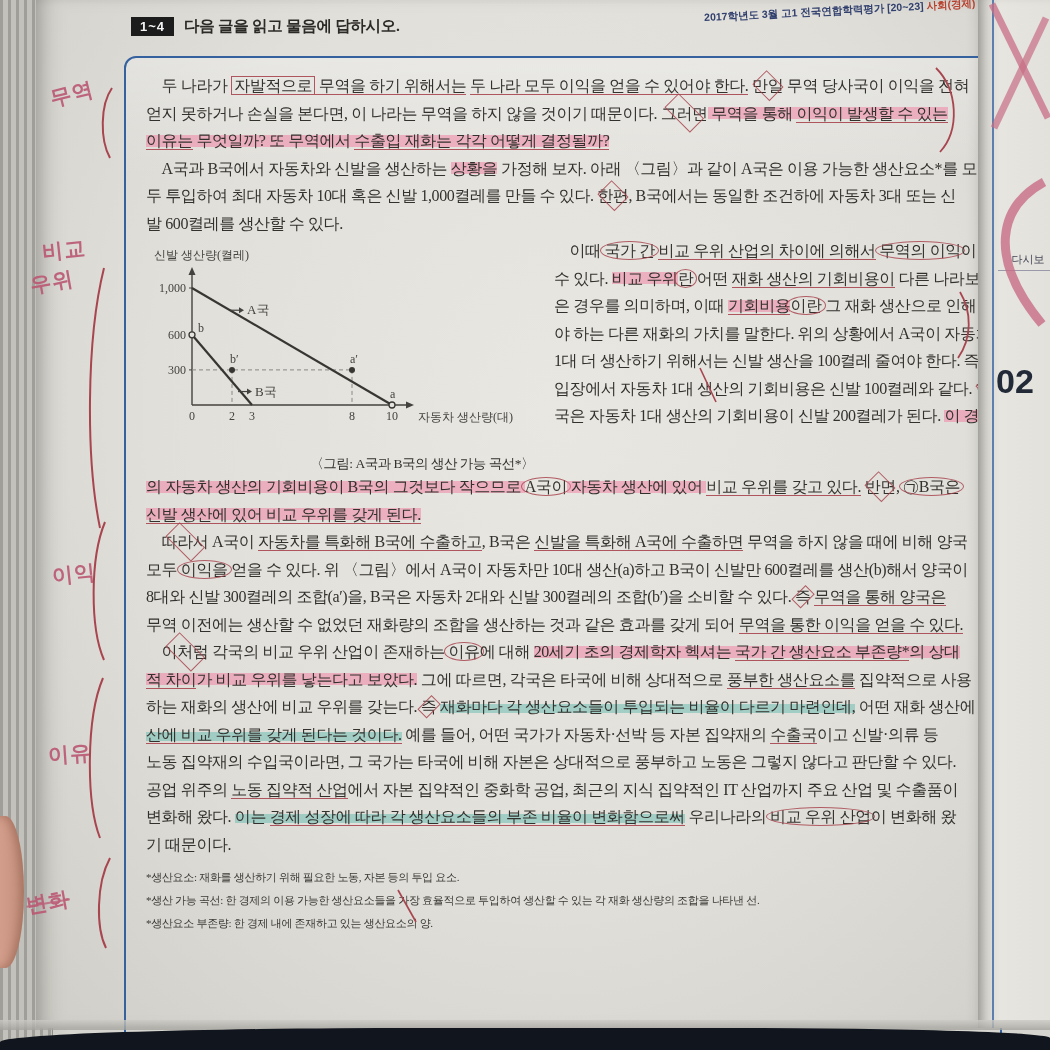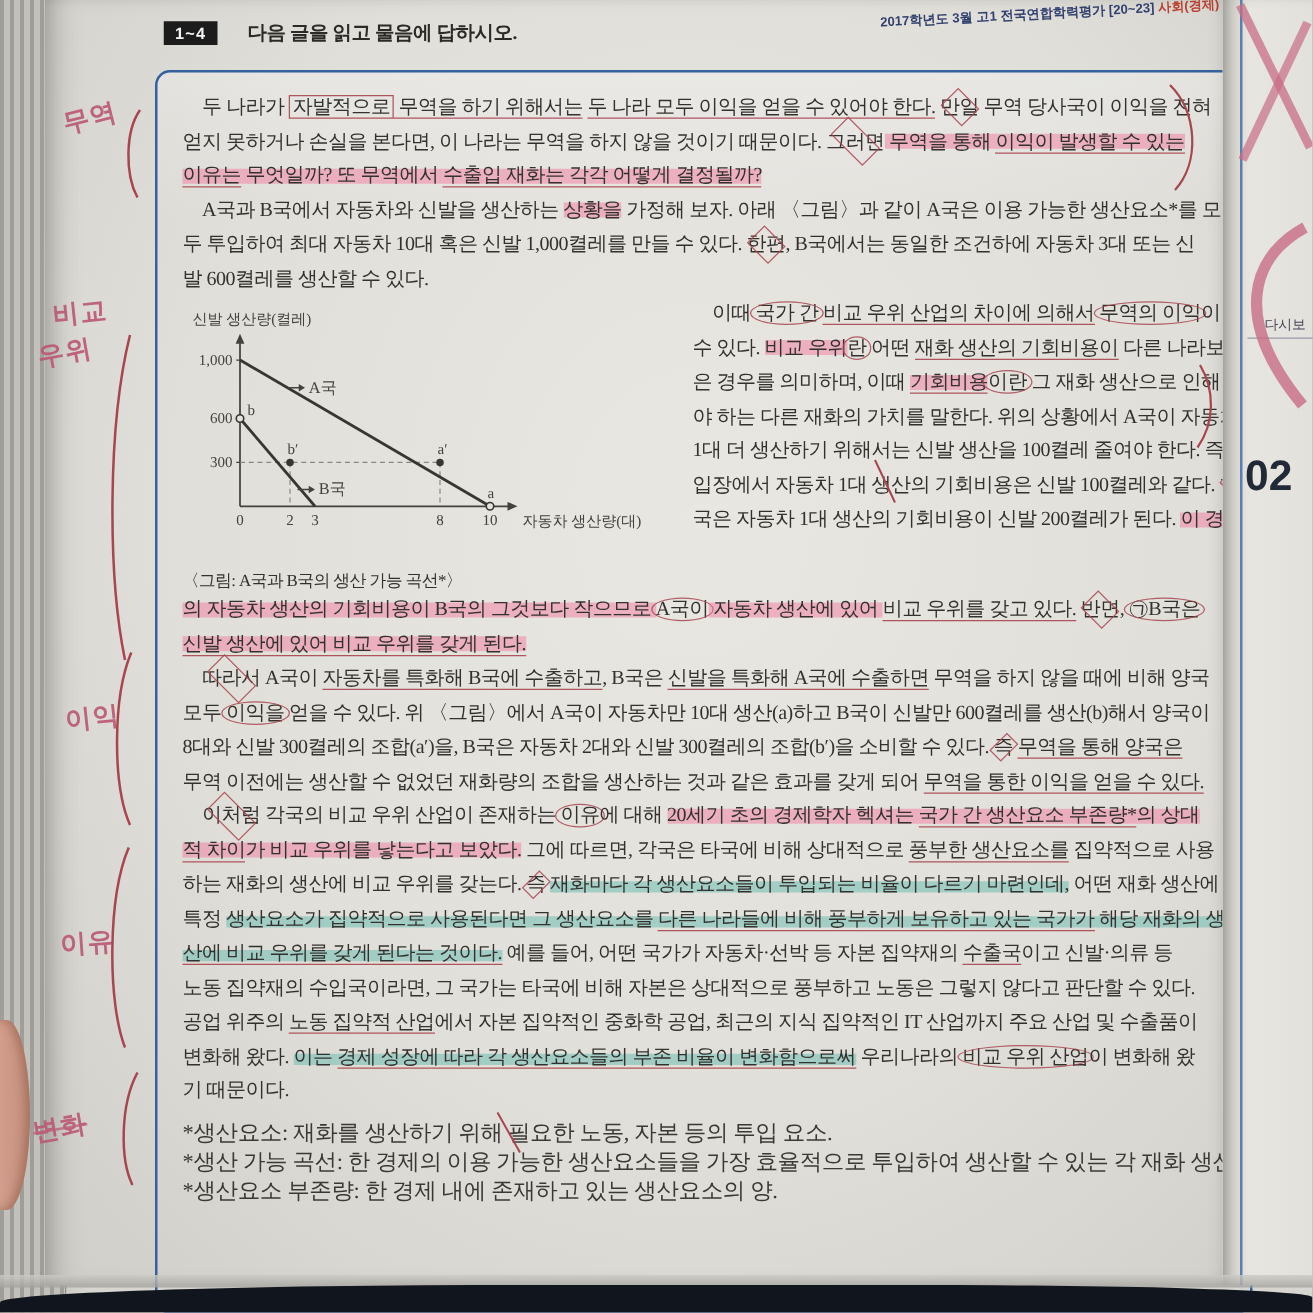--- a/index.html
+++ b/index.html
@@ -22,40 +22,40 @@
   .np-num{position:absolute;left:18px;top:362px;font-family:"Liberation Sans",sans-serif;
     font-weight:bold;font-size:34px;color:#222a38;}
   .bottom-band{position:absolute;left:0;right:0;bottom:0;height:22px;background:#11151d;
     border-top-left-radius:40% 14px;border-top-right-radius:30% 10px;}
   .band-shadow{position:absolute;left:0;right:0;bottom:20px;height:10px;
     background:linear-gradient(#cbcac4,#a3a29c);opacity:.8;}
   .finger{position:absolute;left:-10px;top:816px;width:34px;height:152px;
     background:linear-gradient(90deg,#d8a390,#c4907e);border-radius:0 55% 55% 0/0 50% 50% 0;
     box-shadow:inset -4px 0 8px rgba(120,70,50,.4);}
   
-  .header-row{position:absolute;left:95px;top:16px;display:flex;align-items:center;gap:24px;}
+  .header-row{position:absolute;left:95px;top:16px;display:flex;align-items:center;gap:10px;}
   .badge{background:#1c1c1c;color:#f4f4f4;font-family:"Liberation Sans",sans-serif;
     font-weight:bold;font-size:13px;padding:2px 9px;letter-spacing:1px;}
   .instruction{font-weight:bold;font-size:15.5px;color:#2c2a27;letter-spacing:-.3px;}
   .source{position:absolute;left:668px;top:4px;transform:rotate(-3deg);
     font-family:"Liberation Sans",sans-serif;font-size:10.5px;white-space:nowrap;}
   .source .s-left{color:#32406e;font-weight:bold;}
   .source .s-right{color:#b8402e;font-weight:bold;}
   
   .passage-box{position:absolute;left:88px;top:56px;width:878px;height:995px;
     border:2.5px solid #35619f;border-radius:12px;padding:14px 16px 6px 20px;
     box-sizing:border-box;overflow:hidden;
     background:linear-gradient(180deg,rgba(255,255,255,.25),rgba(255,255,255,0) 120px);}
   .ln{height:27.5px;line-height:27.5px;white-space:nowrap;font-size:16px;color:#33312d;
     letter-spacing:-.4px;}
   .cols{display:flex;gap:20px;}
   .col-left{width:388px;flex:none;padding-top:6px;}
   .col-right{flex:1;min-width:0;}
-  .fig-caption{text-align:left;font-size:13.5px;color:#33312d;margin-top:2px;letter-spacing:-.5px;}
-  .fn{height:23px;line-height:23px;font-size:18px;color:#3a3833;letter-spacing:-.3px;white-space:nowrap;}
+  .fig-caption{text-align:right;font-size:13.5px;color:#33312d;margin-top:2px;letter-spacing:-.5px;}
+  .fn{height:23px;line-height:23px;font-size:11px;color:#3a3833;letter-spacing:-.3px;white-space:nowrap;}
   .fn-block{margin-top:8px;}
   
   .seg{position:relative;}
   .hp{background:linear-gradient(rgba(242,124,160,.5),rgba(242,124,160,.5)) no-repeat 0 55%/100% 72%;}
   .ht{background:linear-gradient(rgba(110,190,178,.55),rgba(110,190,178,.55)) no-repeat 0 80%/100% 55%;margin-top:44px;}
   .ul{border-bottom:1.6px solid rgba(168,69,79,.9);}
   .bx{border:1.5px solid rgba(168,69,79,.9);padding:0 2px;}
   .ci::after{content:'';position:absolute;inset:-1px -4px;border:1.5px solid rgba(168,69,79,.85);
     border-radius:50%;pointer-events:none;}
   .dm::after{content:'';position:absolute;left:50%;top:50%;width:72%;height:1.15em;
@@ -148,21 +148,20 @@
           </div>
           <div class="ln"><span class="seg hp">의 자동차 생산의 기회비용이 B국의 그것보다 작으므로 </span><span class="seg ci">A국이</span><span class="seg hp"> 자동차 생산에 있어 </span><span class="seg ul">비교 우위를 갖고 있다.</span><span class="seg"> </span><span class="seg dm">반면</span><span class="seg">, </span><span class="seg ci">㉠B국은</span></div>
           <div class="ln"><span class="seg hp ul">신발 생산에 있어 비교 우위를 갖게 된다.</span></div>
           <div class="ln"><span class="seg">　</span><span class="seg dm">따라서</span><span class="seg"> A국이 </span><span class="seg ul">자동차를 특화해 B국에 수출하고</span><span class="seg">, B국은 </span><span class="seg ul">신발을 특화해 A국에 수출하면</span><span class="seg"> 무역을 하지 않을 때에 비해 양국</span></div>
           <div class="ln"><span class="seg">모두 </span><span class="seg ci">이익을</span><span class="seg"> 얻을 수 있다. 위 〈그림〉에서 A국이 자동차만 10대 생산(a)하고 B국이 신발만 600켤레를 생산(b)해서 양국이</span></div>
           <div class="ln"><span class="seg">8대와 신발 300켤레의 조합(a′)을, B국은 자동차 2대와 신발 300켤레의 조합(b′)을 소비할 수 있다. </span><span class="seg dm">즉</span><span class="seg"> </span><span class="seg ul">무역을 통해 양국은</span></div>
           <div class="ln"><span class="seg">무역 이전에는 생산할 수 없었던 재화량의 조합을 생산하는 것과 같은 효과를 갖게 되어 </span><span class="seg ul">무역을 통한 이익을 얻을 수 있다.</span></div>
           <div class="ln"><span class="seg">　</span><span class="seg dm">이처럼</span><span class="seg"> 각국의 비교 우위 산업이 존재하는 </span><span class="seg ci">이유</span><span class="seg">에 대해 </span><span class="seg hp">20세기 초의 경제학자 헥셔는 </span><span class="seg hp ul">국가 간 생산요소 부존량*</span><span class="seg hp">의 상대</span></div>
           <div class="ln"><span class="seg hp ul">적 차이</span><span class="seg hp">가 비교 우위를 낳는다고 보았다.</span><span class="seg"> 그에 따르면, 각국은 타국에 비해 상대적으로 </span><span class="seg ul">풍부한 생산요소를</span><span class="seg"> 집약적으로 사용</span></div>
           <div class="ln"><span class="seg">하는 재화의 생산에 비교 우위를 갖는다. </span><span class="seg dm">즉</span><span class="seg"> </span><span class="seg ht">재화마다 각 생산요소들이 투입되는 비율이 다르기 마련인데,</span><span class="seg"> 어떤 재화 생산에</span></div>
-          <div class="ln"><span class="seg">특정 </span><span class="seg ht">생산요소가 집약적으로 사용된다면 그 생산요소를 </span><span class="seg ht ul">다른 나라들에 비해 풍부하게 보유하고 있는 국가가</span><span class="seg ht"> 해당 재화의 생</span></div>
           <div class="ln"><span class="seg ht ul">산에 비교 우위를 갖게 된다는 것이다.</span><span class="seg"> 예를 들어, 어떤 국가가 자동차·선박 등 자본 집약재의 </span><span class="seg ul">수출국</span><span class="seg">이고 신발·의류 등</span></div>
           <div class="ln"><span class="seg">노동 집약재의 수입국이라면, 그 국가는 타국에 비해 자본은 상대적으로 풍부하고 노동은 그렇지 않다고 판단할 수 있다.</span></div>
           <div class="ln"><span class="seg">공업 위주의 </span><span class="seg ul">노동 집약적 산업</span><span class="seg">에서 자본 집약적인 중화학 공업, 최근의 지식 집약적인 IT 산업까지 주요 산업 및 수출품이</span></div>
           <div class="ln"><span class="seg">변화해 왔다. </span><span class="seg ht">이는 </span><span class="seg ht ul">경제 성장에 따라 각 생산요소들의 부존 비율이 변화함으로써</span><span class="seg"> 우리나라의 </span><span class="seg ci">비교 우위 산업</span><span class="seg">이 변화해 왔</span></div>
           <div class="ln"><span class="seg">기 때문이다.</span></div>
           <div class="fn-block">
             <div class="fn">*생산요소: 재화를 생산하기 위해 필요한 노동, 자본 등의 투입 요소.</div>
             <div class="fn">*생산 가능 곡선: 한 경제의 이용 가능한 생산요소들을 가장 효율적으로 투입하여 생산할 수 있는 각 재화 생산량의 조합을 나타낸 선.</div>
             <div class="fn">*생산요소 부존량: 한 경제 내에 존재하고 있는 생산요소의 양.</div>
           </div>

